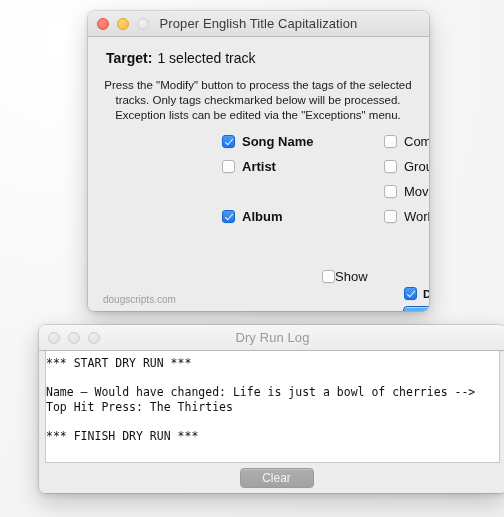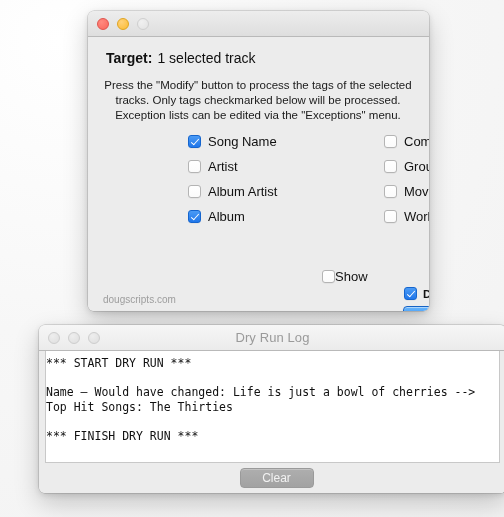--- a/index.html
+++ b/index.html
@@ -122,21 +122,21 @@
     position: relative;
     height: 25px;
   }
   .cbitem {
     position: absolute;
     display: flex;
     align-items: center;
     gap: 7px;
     cursor: default;
   }
-  .cbitem.col1 { left: 100px; }
+  .cbitem.col1 { left: 134px; font-weight: bold; }
   .cbitem.col2 { left: 296px; }
 
   .checkbox {
     width: 13px;
     height: 13px;
     border-radius: 3px;
     box-sizing: border-box;
     background: linear-gradient(to bottom, #ffffff, #fbfbfb);
     border: 1px solid #b4b4b4;
     box-shadow: 0 0.5px 0.5px rgba(0,0,0,0.07);
@@ -277,20 +277,21 @@
 <div class="desktop-bg"></div>
 
 <div class="window" id="win-capitalize">
 
   <div class="titlebar active">
     <div class="traffic">
       <span class="light close"></span>
       <span class="light min"></span>
       <span class="light zoom"></span>
     </div>
+    <div class="win-title active">Proper English Title Capitalization</div>
   </div>
 
   <div class="body">
 
     <div class="target-row">
       <span class="label">Target:</span><span class="value">1 selected track</span>
     </div>
 
     <div class="instructions">Press the "Modify" button to process the tags of the selected tracks. Only tags checkmarked below will be processed. Exception lists can be edited via the "Exceptions" menu.</div>
 
@@ -312,24 +313,20 @@
           <span class="checkbox"></span>
           <span class="cblabel">Artist</span>
         </div>
         <div class="cbitem col2">
           <span class="checkbox"></span>
           <span class="cblabel">Grouping</span>
         </div>
       </div>
 
       <div class="cbrow">
-        <div class="cbitem col1">
-          <span class="checkbox"></span>
-          <span class="cblabel">Album Artist</span>
-        </div>
         <div class="cbitem col2">
           <span class="checkbox"></span>
           <span class="cblabel">Movement</span>
         </div>
       </div>
 
       <div class="cbrow">
         <div class="cbitem col1">
           <span class="checkbox checked"></span>
           <span class="cblabel">Album</span>
@@ -368,21 +365,21 @@
       <span class="light dim"></span>
     </div>
     <div class="win-title inactive">Dry Run Log</div>
   </div>
 
   <div class="body">
     <div class="log-textarea">
       <div class="log-line">*** START DRY RUN ***</div>
       <div class="log-line blank"></div>
       <div class="log-line">Name — Would have changed: Life is just a bowl of cherries --&gt;</div>
-      <div class="log-line">Top Hit Songs: The Thirties</div>
+      <div class="log-line">Top Hit Press: The Thirties</div>
       <div class="log-line blank"></div>
       <div class="log-line">*** FINISH DRY RUN ***</div>
     </div>
 
     <div class="log-footer">
       <div class="clear-button">Clear</div>
     </div>
   </div>
 </div>
 

